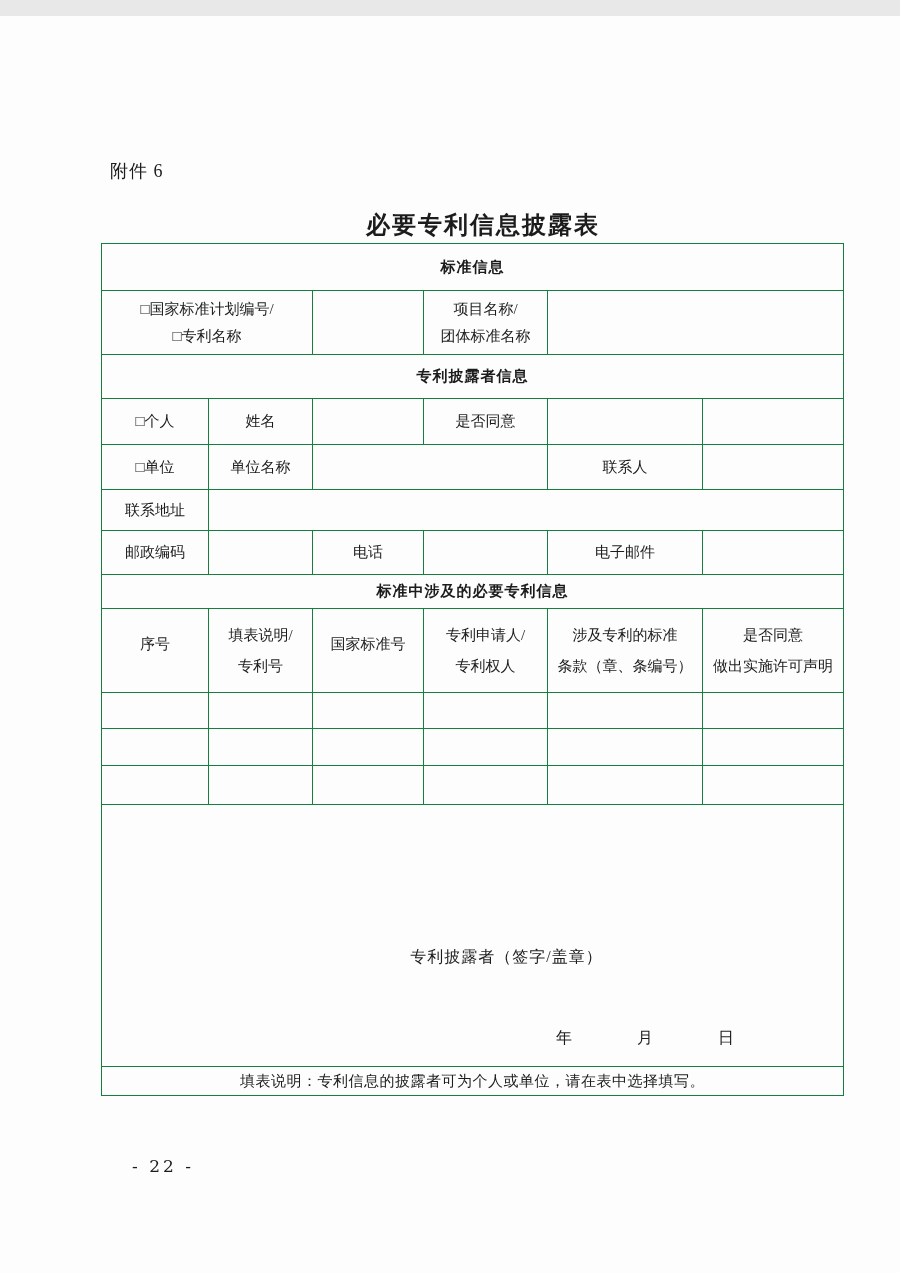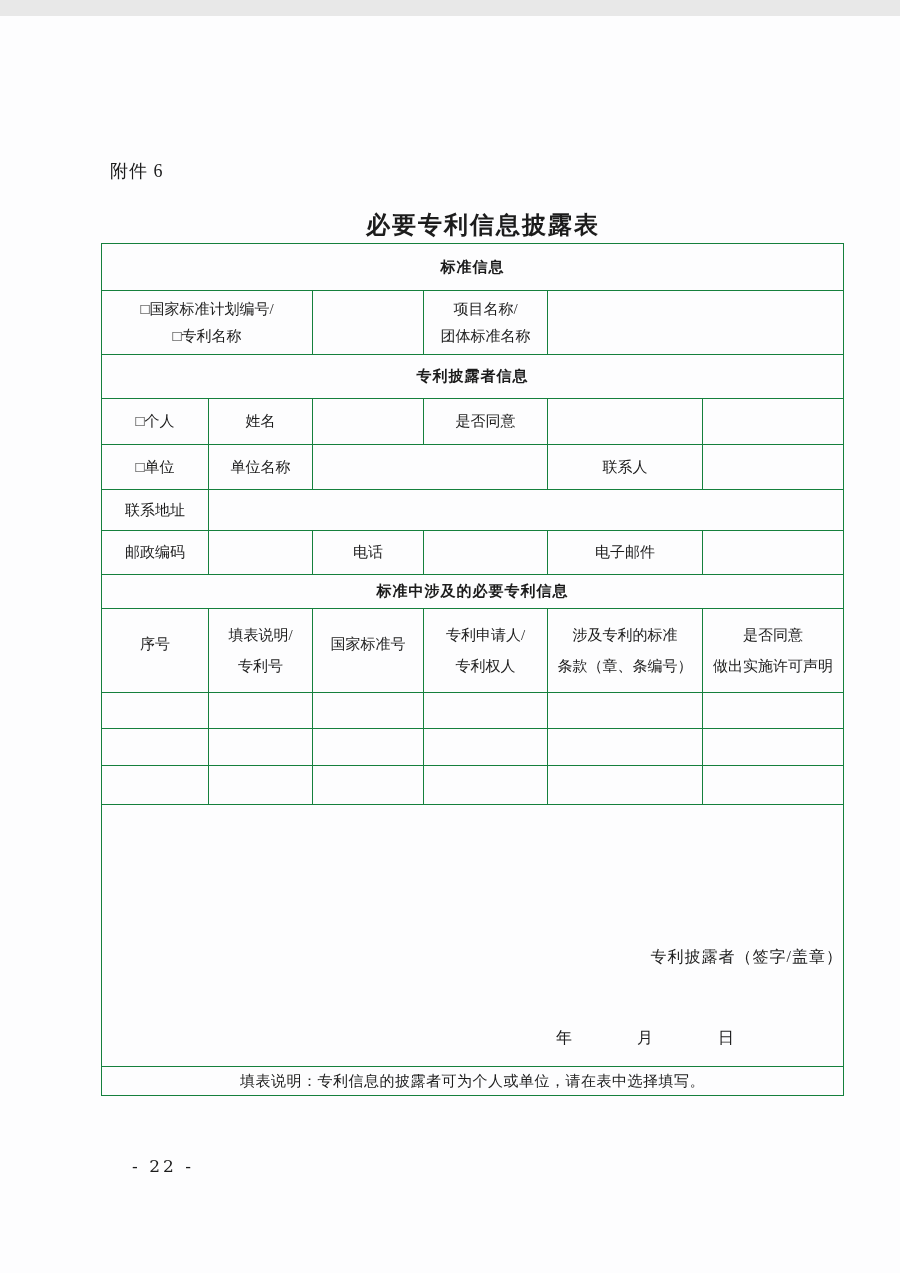--- a/index.html
+++ b/index.html
@@ -36,21 +36,21 @@
     overflow:hidden;
   }
   td.section { font-weight:bold; letter-spacing:1px; }
   td.two-line div { line-height:27px; }
   tr.hdr td { font-weight:normal; }
   tr.hdr .hcell { display:flex; flex-direction:column; justify-content:center; align-items:center; gap:13px; height:100%; }
   tr.hdr .hcell div { line-height:18px; }
   td.sig-cell { position:relative; }
   .sig-label {
     position:absolute; top:142px; left:0; right:0;
-    text-align:right; padding-left:68px;
+    text-align:center; padding-left:68px;
     font-size:16px; letter-spacing:1px;
   }
   .date-line {
     position:absolute; top:223px; left:454px;
     display:flex; gap:65px;
     font-size:16px;
   }
   td.note {
     text-align:left; padding:2px 4px;
     font-size:15px; letter-spacing:0.5px;font-family:Liberation Mono, monospace;

